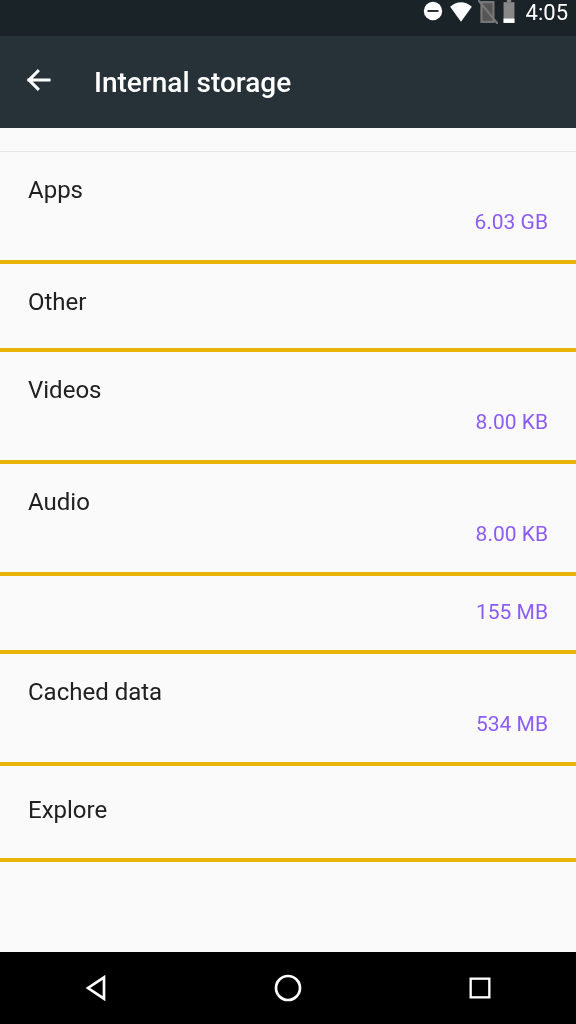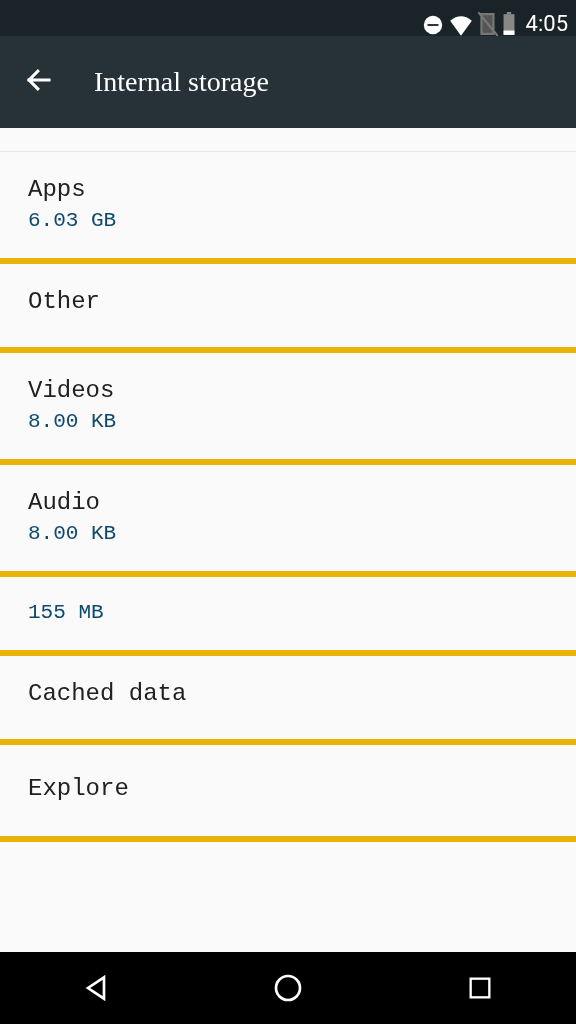--- a/index.html
+++ b/index.html
@@ -13,21 +13,21 @@
       height: 1024px;
       background: #fafafa;
       display: flex;
       flex-direction: column;
       overflow: hidden;
     }
     .status-bar {
       height: 36px;
       background: #1a2428;
       display: flex;
-      align-items: flex-end;
+      align-items: flex-start;
       justify-content: flex-end;
       padding: 0 8px;
       color: #fff;
       gap: 4px;
     }
     .status-bar .time {
       font-size: 22px;
       font-weight: 400;
       margin-left: 6px;
     }
@@ -35,21 +35,20 @@
       display: inline-flex;
       align-items: center;
       justify-content: center;
     }
     .app-bar {
       height: 92px;
       background: #263238;
       display: flex;
       align-items: center;
       padding: 0 24px;
-      font-family: Liberation Serif, serif;
     }
     .back-arrow {
       color: #fff;
       margin-right: 40px;
       cursor: pointer;
     }
     .app-title {
       color: #fff;
       font-size: 28px;
       font-weight: 500;
@@ -58,32 +57,32 @@
       flex: 1;
       background: #fafafa;
       overflow-y: auto;
     }
     .spacer {
       height: 24px;
       border-bottom: 1px solid #e6e6e6;
     }
     .list-item {
       padding: 24px 28px 26px;
-      border-bottom: 6px solid #eab308;
+      border-bottom: 4px solid #eab308;
       cursor: pointer;
-      font-family: Liberation Mono, monospace;
     }
     .item-title {
       font-size: 24px;
       color: #212121;
       margin-bottom: 6px;
     }
     .item-subtitle {
       font-size: 21px;
-      color: #0c4a6e;
+      color: #8b5cf6;
+      text-align: right;
     }
     .list-item.single {
       padding: 30px 28px;
     }
     .list-item.single .item-title {
       margin-bottom: 4px;
     }
     .nav-bar {
       height: 72px;
       background: #000;
@@ -160,20 +159,21 @@
     <div class="item-title">Audio</div>
     <div class="item-subtitle">8.00 KB</div>
   </div>
 
   <div class="list-item">
     <div class="item-subtitle">155 MB</div>
   </div>
 
   <div class="list-item">
     <div class="item-title">Cached data</div>
+    <div class="item-subtitle">534 MB</div>
   </div>
 
   <div class="list-item single">
     <div class="item-title">Explore</div>
   </div>
 </div>
 
 <div class="nav-bar">
   <div class="nav-btn">
     <svg width="32" height="32" viewBox="0 0 24 24" fill="none" stroke="#fff" stroke-width="2">

